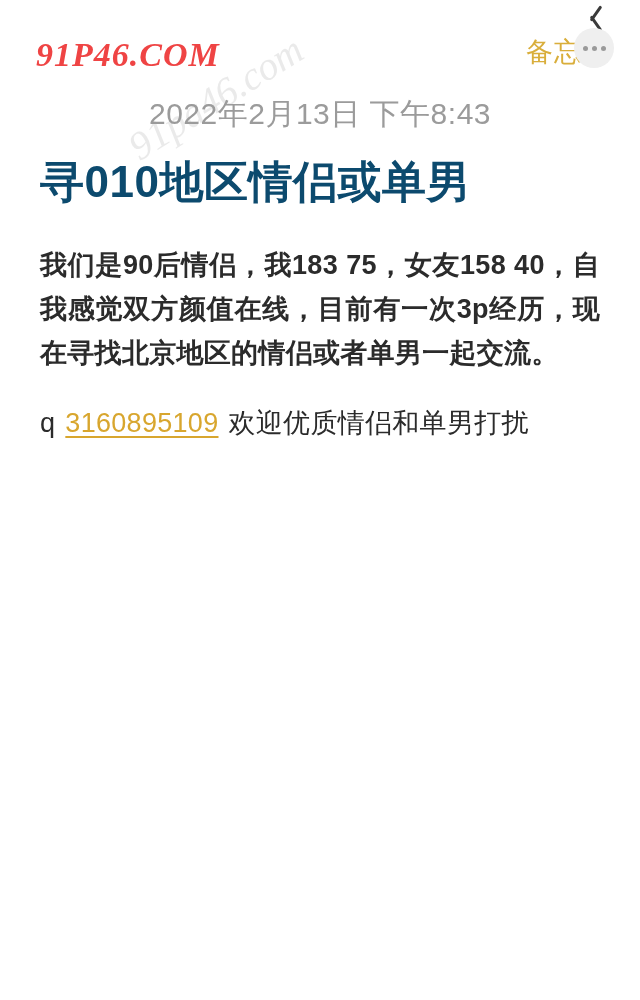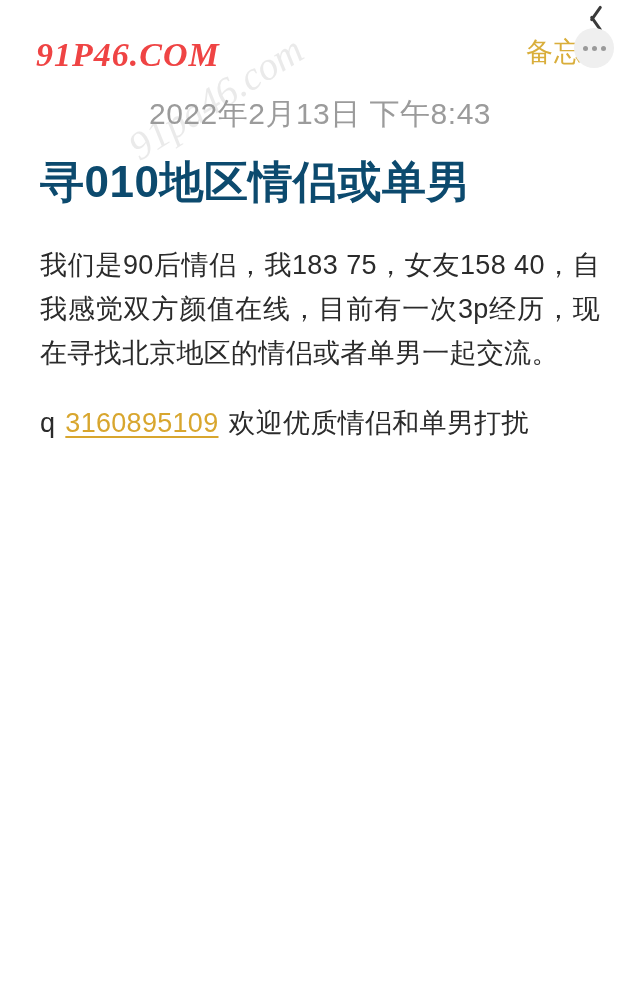--- a/index.html
+++ b/index.html
@@ -131,20 +131,21 @@
     margin: 0 0 34px 0;
     letter-spacing: 0.5px;
   }
   .para {
     font-size: 27px;
     line-height: 1.62;
     color: #2b2b2b;
     margin: 0 0 30px 0;
     letter-spacing: 0.3px;
     text-align: justify;
+    font-weight: bold;
   }
   .footer-line {
     font-size: 27px;
     color: #2b2b2b;
     display: flex;
     align-items: baseline;
     gap: 10px;
     letter-spacing: 0.3px;
     margin-top: 4px;
   }

